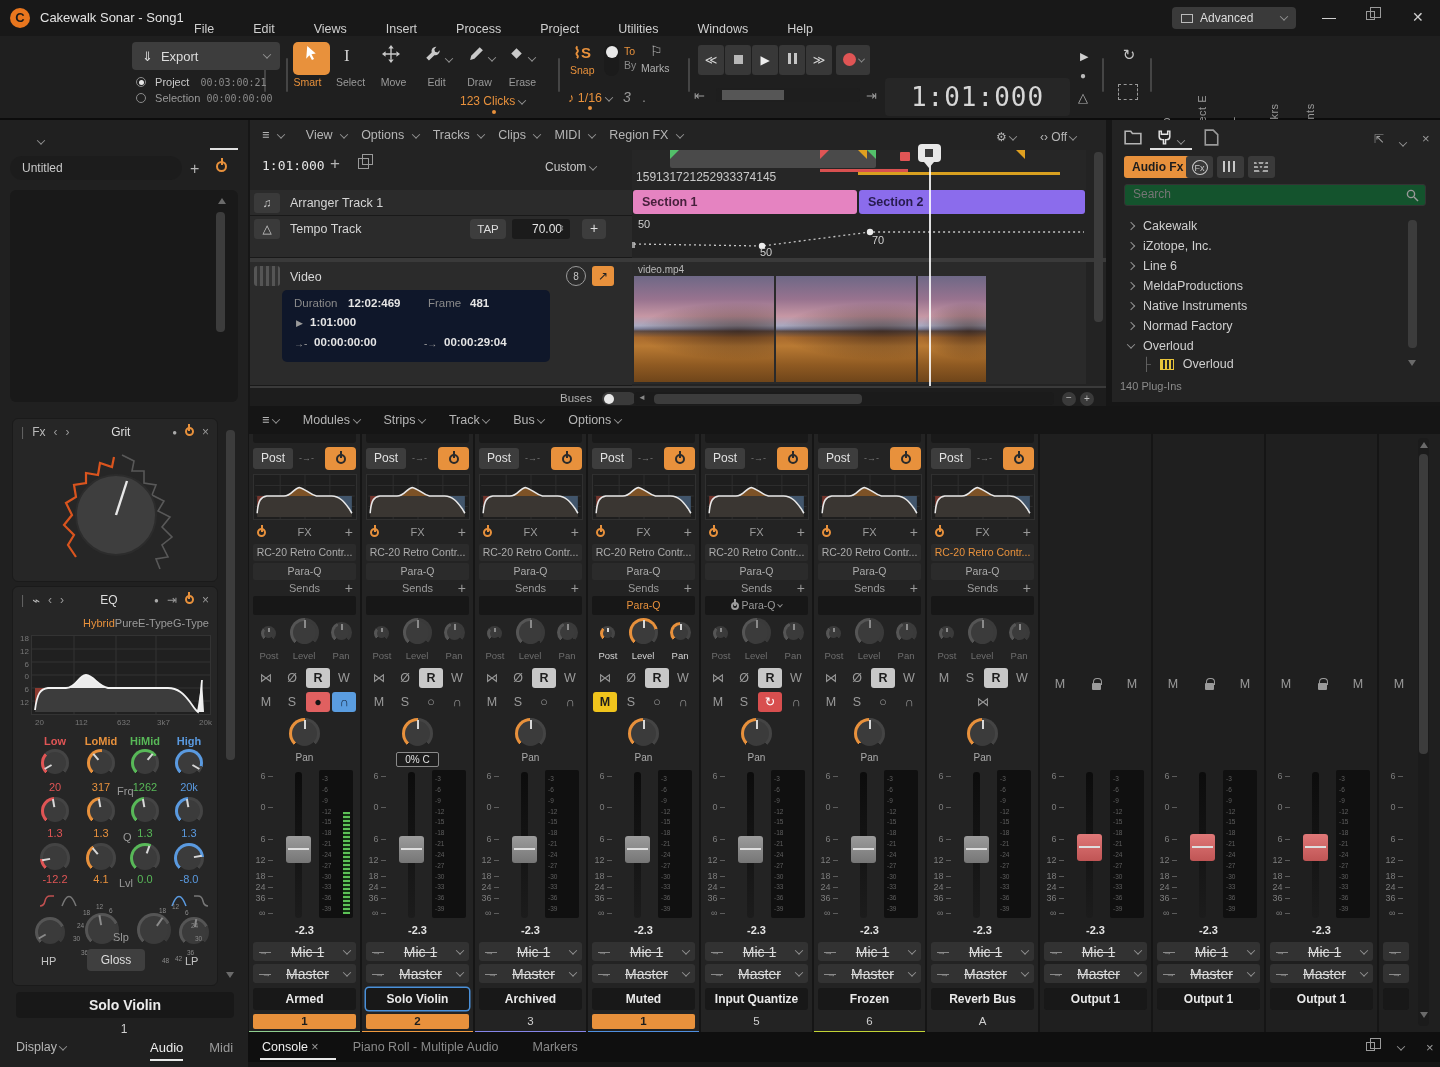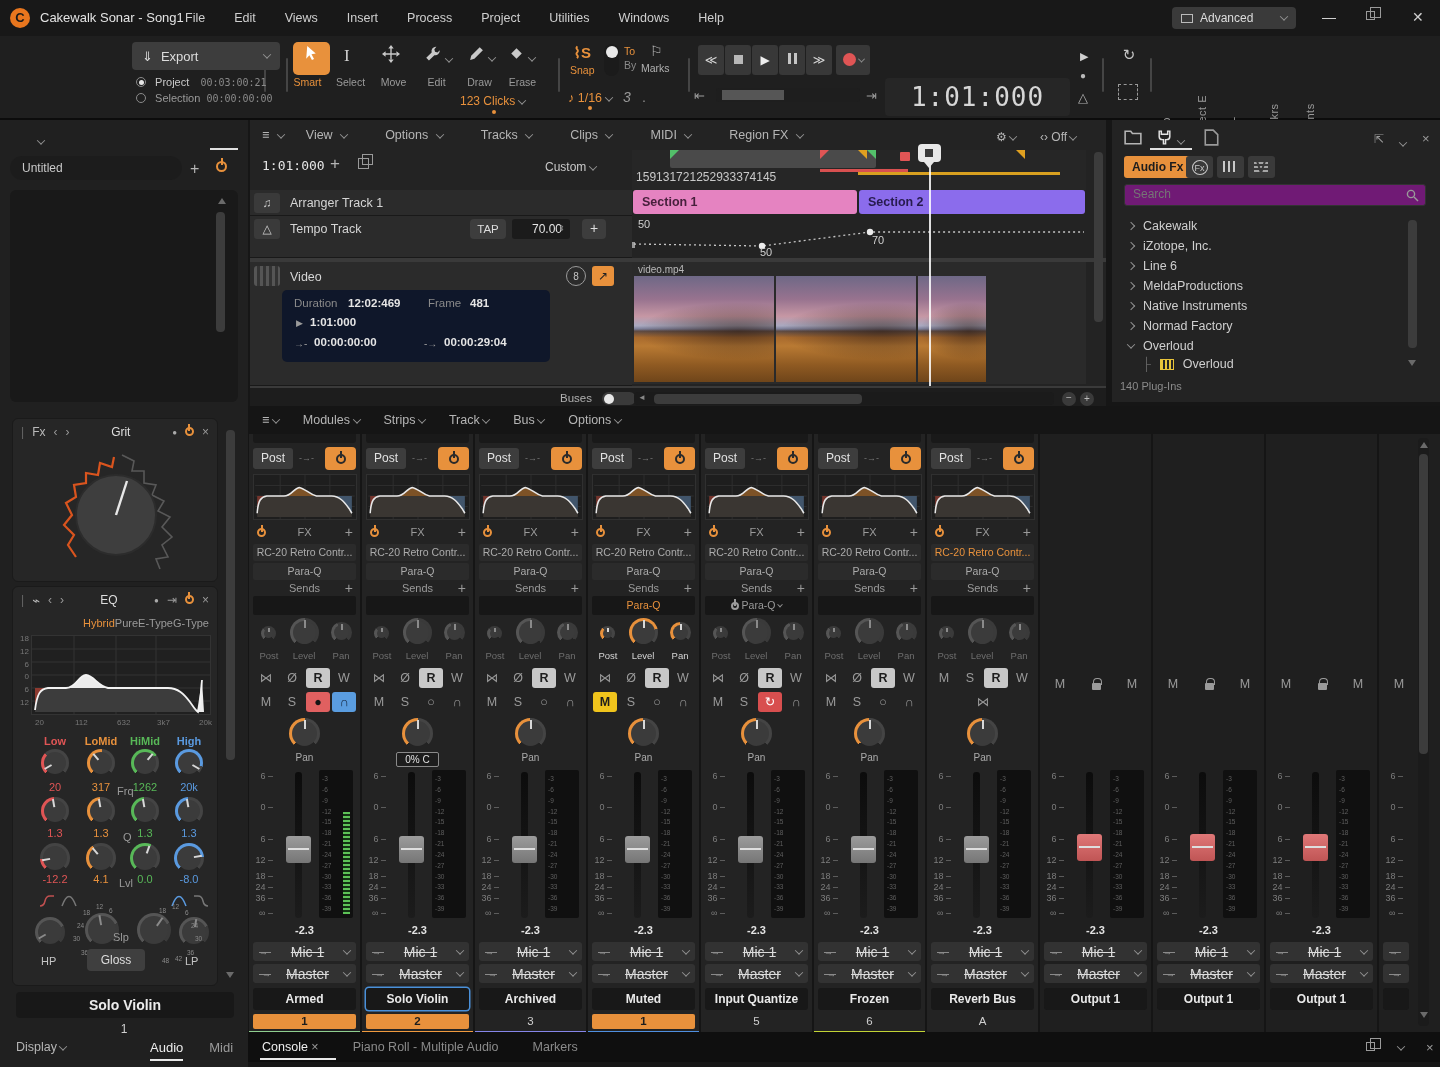--- a/index.html
+++ b/index.html
@@ -10,21 +10,21 @@
 .cvr{transform:rotate(-45deg)}
 .pw{display:inline-block;width:11px;height:11px;border:2px solid currentColor;border-radius:50%;position:relative}
 .pw::before{content:'';position:absolute;left:50%;top:-5px;width:2px;height:7px;background:currentColor;transform:translateX(-50%)}
 .lock{position:relative;display:inline-block;width:9px;height:7px;background:#9a9a9a;border-radius:1px}
 .lock::before{content:'';position:absolute;left:1px;top:-5px;width:7px;height:6px;border:1.5px solid #9a9a9a;border-bottom:none;border-radius:4px 4px 0 0}
 .ic-copy{display:inline-block;width:9px;height:9px;border:1.4px solid #9a9a9a;position:relative;background:transparent}
 .ic-copy::before{content:'';position:absolute;left:2.5px;top:-5px;width:9px;height:9px;border:1.4px solid #9a9a9a}
 .titlebar{position:absolute;left:0;top:0;width:1440px;height:36px;background:#181818;display:flex;align-items:center}
 .logo{position:absolute;left:10px;top:8px;width:20px;height:20px;border-radius:50%;background:#e8761e;color:#181818;font-weight:bold;text-align:center;line-height:20px;font-size:13px}
 .apptitle{position:absolute;left:40px;top:10px;color:#e3e3e3;font-size:13px}
-.menus{position:absolute;left:185px;top:0;height:36px;display:flex;align-items:center;gap:29px}
+.menus{position:absolute;left:194px;top:0;height:36px;display:flex;align-items:flex-end;gap:39px}
 .menus span{color:#cfcfcf;font-size:12.5px}
 .wsp{position:absolute;left:1172px;top:7px;width:124px;height:22px;background:#3a3a3a;border-radius:4px;display:flex;align-items:center;padding:0 9px;gap:7px;color:#ddd}
 .wsp .wico{width:12px;height:9px;border:1.3px solid #bbb}
 .winbtn{position:absolute;top:9px;color:#cfcfcf;font-size:14px}
 .toolbar{position:absolute;left:0;top:36px;width:1440px;height:84px;background:#1f1f1f;border-bottom:2px solid #0c0c0c}
 .mh{position:absolute;width:2px;height:34px;background:#454545;border-radius:2px}
 .btn{background:#3d3d3d;border-radius:4px;color:#ddd}
 .radio{display:inline-block;width:10px;height:10px;border:1.4px solid #8a8a8a;border-radius:50%;position:relative;vertical-align:-1px}
 .radio.on::after{content:'';position:absolute;inset:1.5px;background:#e6e6e6;border-radius:50%}
 .tool-label{position:absolute;font-size:10.5px;color:#9a9a9a;text-align:center}
@@ -470,21 +470,21 @@
     <div class="abs" style="left:16px;top:920px;font-size:12.5px;color:#b5b5b5"><span>Display</span> <i class="cv"></i></div>
     <div id="pcfoot" style="position:absolute;left:150px;top:920px;display:flex;gap:26px">
         <div style="font-size: 13px; color: rgb(236, 236, 236); border-bottom: 2px solid rgb(232, 232, 232); padding-bottom: 4px;">Audio</div>
         <div style="font-size: 13px; color: rgb(154, 154, 154);">Midi</div>
       </div>
   </div>
 
   <div class="trkview">
     <div class="tv-menu">
       <span>≡ <i class="cv"></i></span>
-      <span id="tvmenu" style="display:flex;gap:38px">
+      <span id="tvmenu" style="display:flex;gap:14px">
           <div>View <i class="cv"></i></div>
           <div>Options <i class="cv"></i></div>
           <div>Tracks <i class="cv"></i></div>
           <div>Clips <i class="cv"></i></div>
           <div>MIDI <i class="cv"></i></div>
           <div>Region FX <i class="cv"></i></div>
         </span>
     </div>
     <div class="abs" style="left:746px;top:10px;color:#b5b5b5">⚙ <i class="cv"></i></div>
     <div class="abs" style="left:790px;top:10px;color:#b5b5b5;font-size:12px">‹› <span>Off</span> <i class="cv"></i></div>
@@ -614,21 +614,21 @@
     <div class="abs" style="left:12px;top:36px;height:22px;background:#e8913c;border-radius:3px;color:#1d1d1d;font-weight:bold;font-size:12px;line-height:22px;padding:0 8px">Audio Fx</div>
     <div class="brbtn" style="left:74px;width:27px;text-align:center;color:#c9c9c9;font-size:9px;line-height:22px"><span style="border:1.2px solid #c9c9c9;border-radius:50%;padding:1.5px 2px">Fx</span></div>
     <div class="brbtn" style="left:105px;width:27px">
         <div style="margin:5px auto 0;width:15px;height:11px;background:repeating-linear-gradient(90deg,#c9c9c9 0 2px,#3a3a3a 2px 5px)"></div>
       </div>
     <div class="brbtn" style="left:136px;width:27px"><svg width="16" height="12" style="margin:5px 0 0 5px">
           <path d="M1 2h14M1 6h14M1 10h14" stroke="#c9c9c9" stroke-width="1.3"></path>
           <path d="M4 0l4 12M12 0L8 12" stroke="#3a3a3a" stroke-width="2"></path>
         </svg></div>
 
-    <div class="abs" style="left:12px;top:64px;width:302px;height:22px;background:#701a75;border:1px solid #333;border-radius:3px">
+    <div class="abs" style="left:12px;top:64px;width:302px;height:22px;background:#14532d;border:1px solid #333;border-radius:3px">
       <input style="position: absolute; left: 8px; top: 2px; width: 260px; background: transparent; color: rgb(187, 187, 187); font-size: 12px; font-family: &quot;Liberation Sans&quot;, sans-serif;" placeholder="Search">
       <svg width="13" height="13" viewBox="0 0 13 13" style="position:absolute;right:6px;top:4px">
           <circle cx="5" cy="5" r="3.6" fill="none" stroke="#9a9a9a" stroke-width="1.4"></circle>
           <line x1="8" y1="8" x2="12" y2="12" stroke="#9a9a9a" stroke-width="1.4"></line>
         </svg>
     </div>
 
     <div class="tree" id="ptree">
         <div class="tw">
           <i class="cv cvr" style="margin-left:2px"></i>

